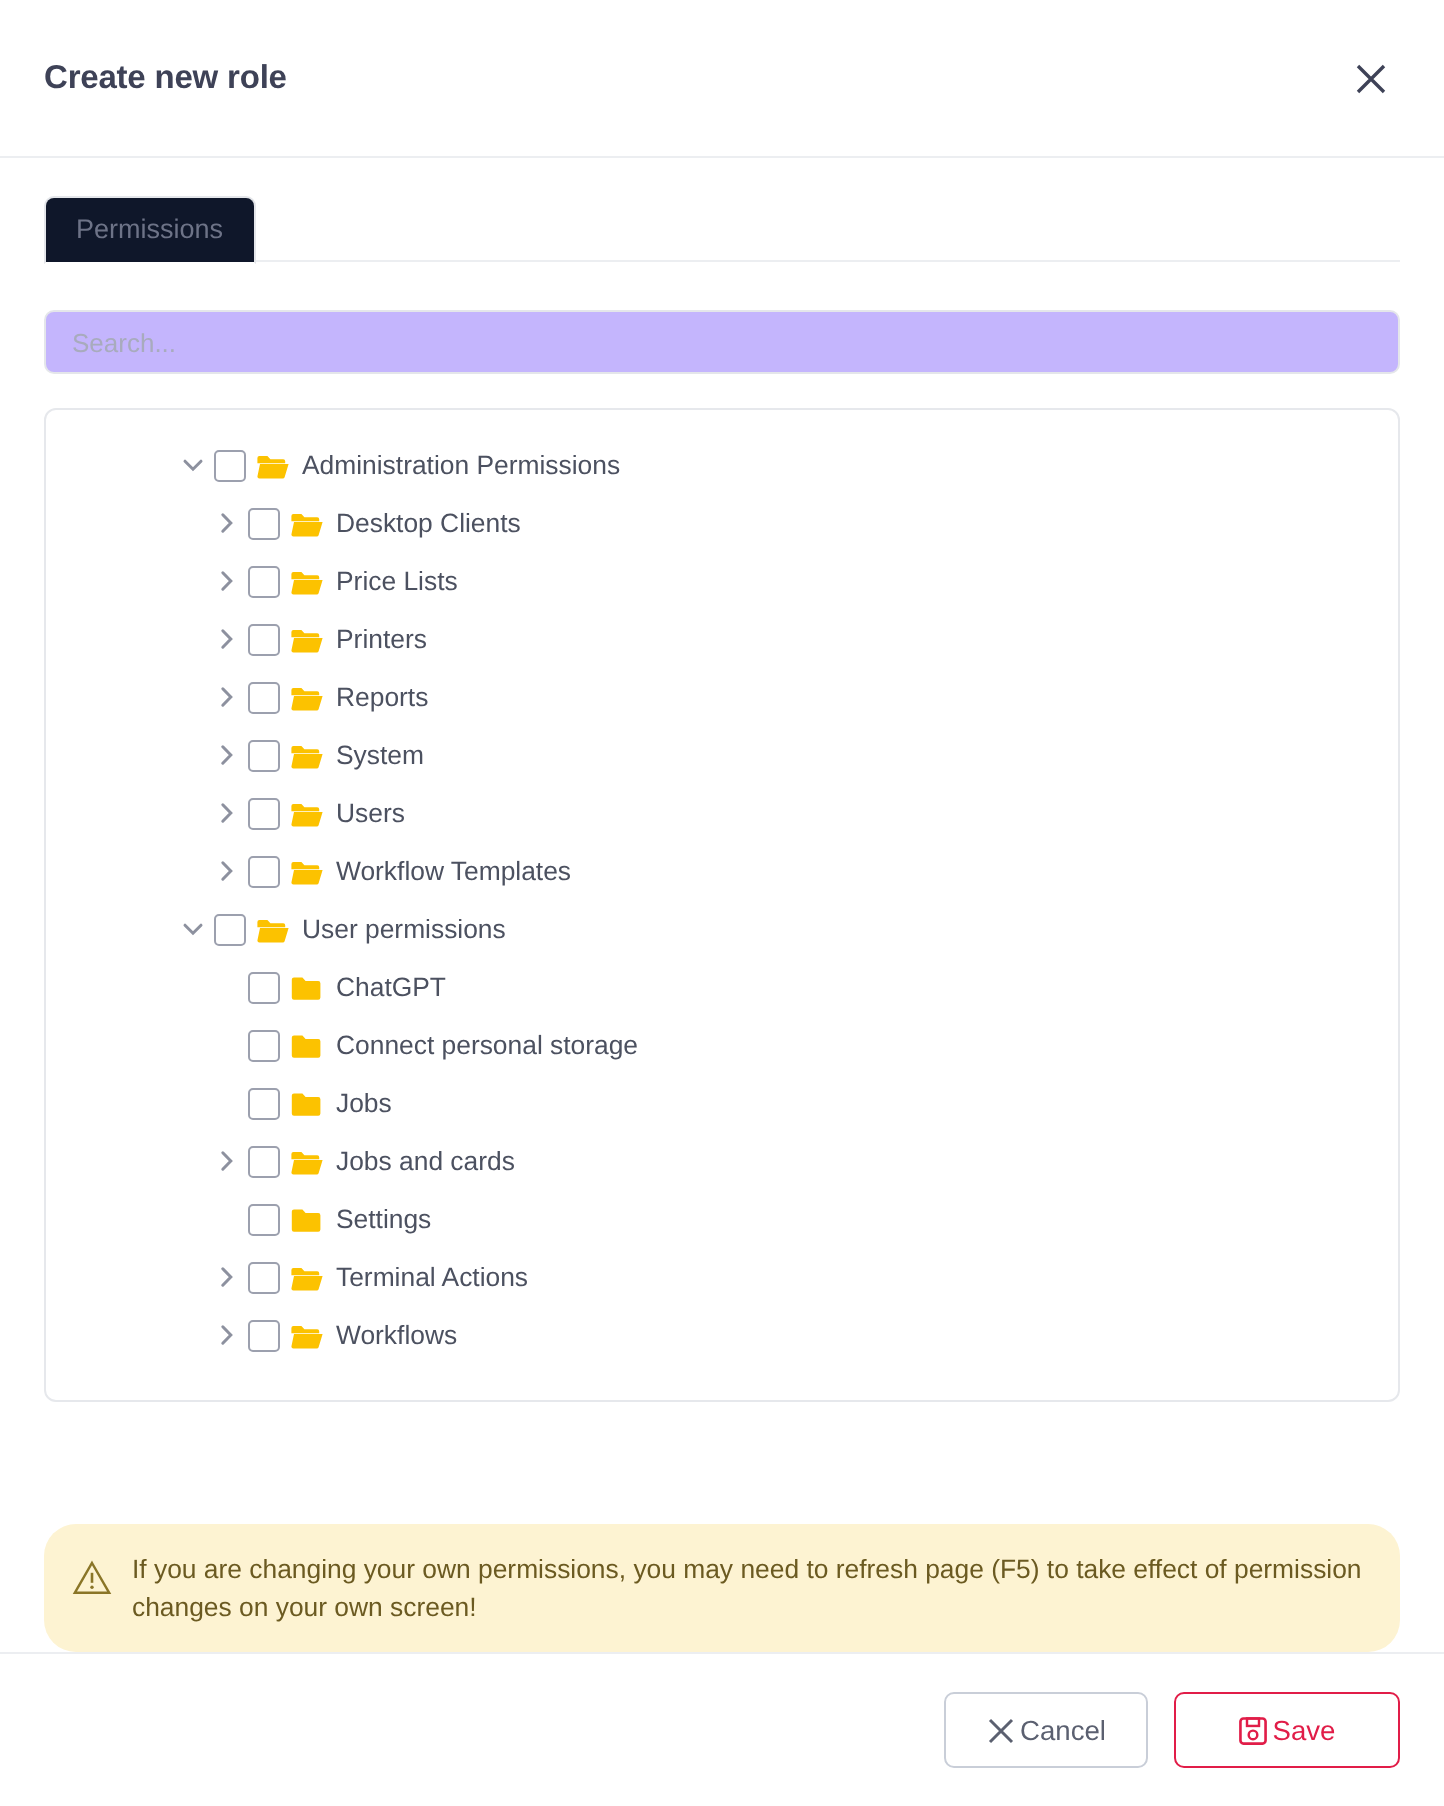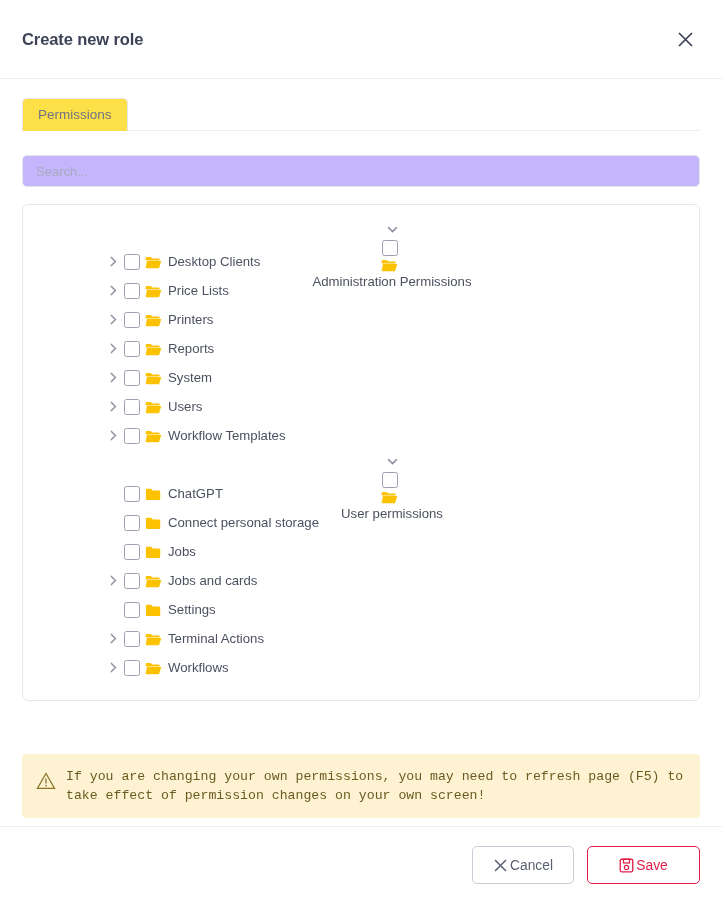--- a/index.html
+++ b/index.html
@@ -83,21 +83,21 @@
     border: 1px solid transparent;
     border-bottom: none;
     box-sizing: border-box;
     white-space: nowrap;
   }
   .tab.error {
     color: #ea3d5c;
   }
   .tab.active {
     color: #6d7387;
-    background: #fde047;
+    background: #0f172a;
     border: 1px solid #e4e6ea;
     border-bottom: 1px solid #ffffff;
     border-radius: 5px 5px 0 0;
     z-index: 2;
     margin-bottom: -1px;
     text-align: right;
   }
 
   
   .dlg-body {
@@ -166,34 +166,33 @@
     width: 18px;
     height: 16px;
     display: flex;
     align-items: center;
     justify-content: center;
     margin-right: 6px;
   }
   .tnode .lbl { white-space: nowrap; }
 
   
-  .lvl0 { padding-left: 62px; flex-direction: column; }
+  .lvl0 { padding-left: 62px; }
   .lvl1 { padding-left: 79px; }
   .lvl1.noexp { padding-left: 101px; }
 
   
   .warn {
-    margin: 28px 22px 8px 22px;
+    margin: 28px 22px 0 22px;
     background: #fdf3d2;
-    border-radius: 4px;
+    border-radius: 16px;
     display: flex;
     align-items: flex-start;
     padding: 13px 16px 13px 14px;
     box-sizing: border-box;
-    font-family: Liberation Mono, monospace;
   }
   .warn-ico {
     flex: 0 0 20px;
     margin: 5px 10px 0 0;
   }
   .warn-txt {
     font-size: 13.2px;
     line-height: 19px;
     color: #6b5a21;
   }

